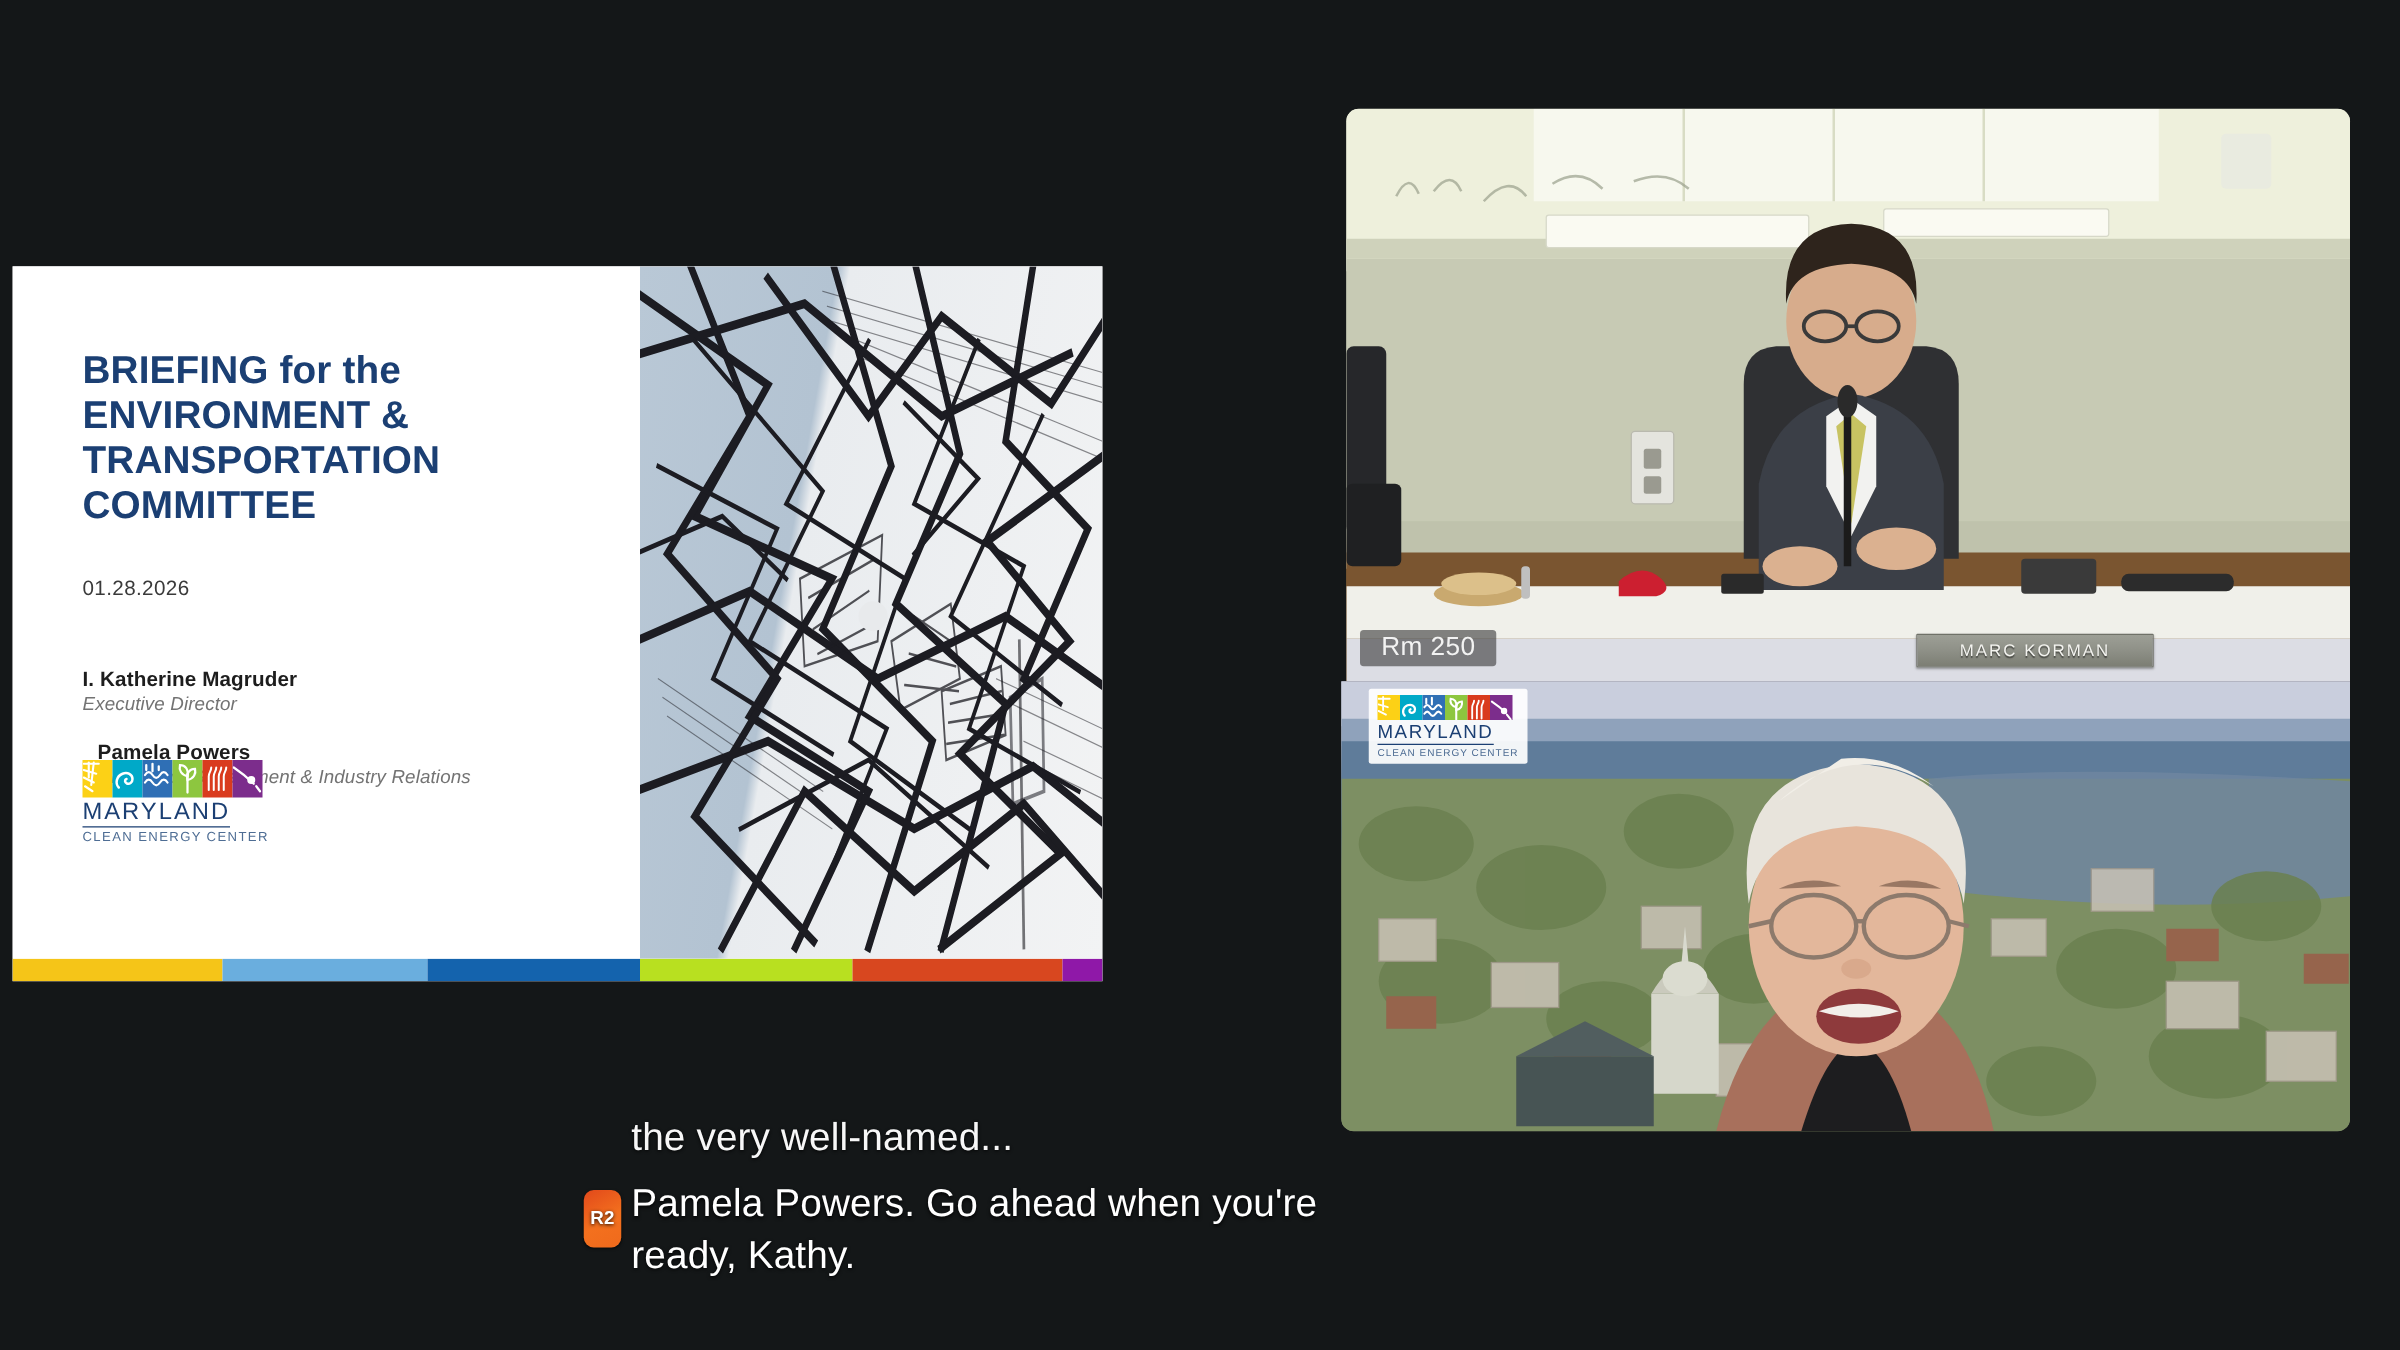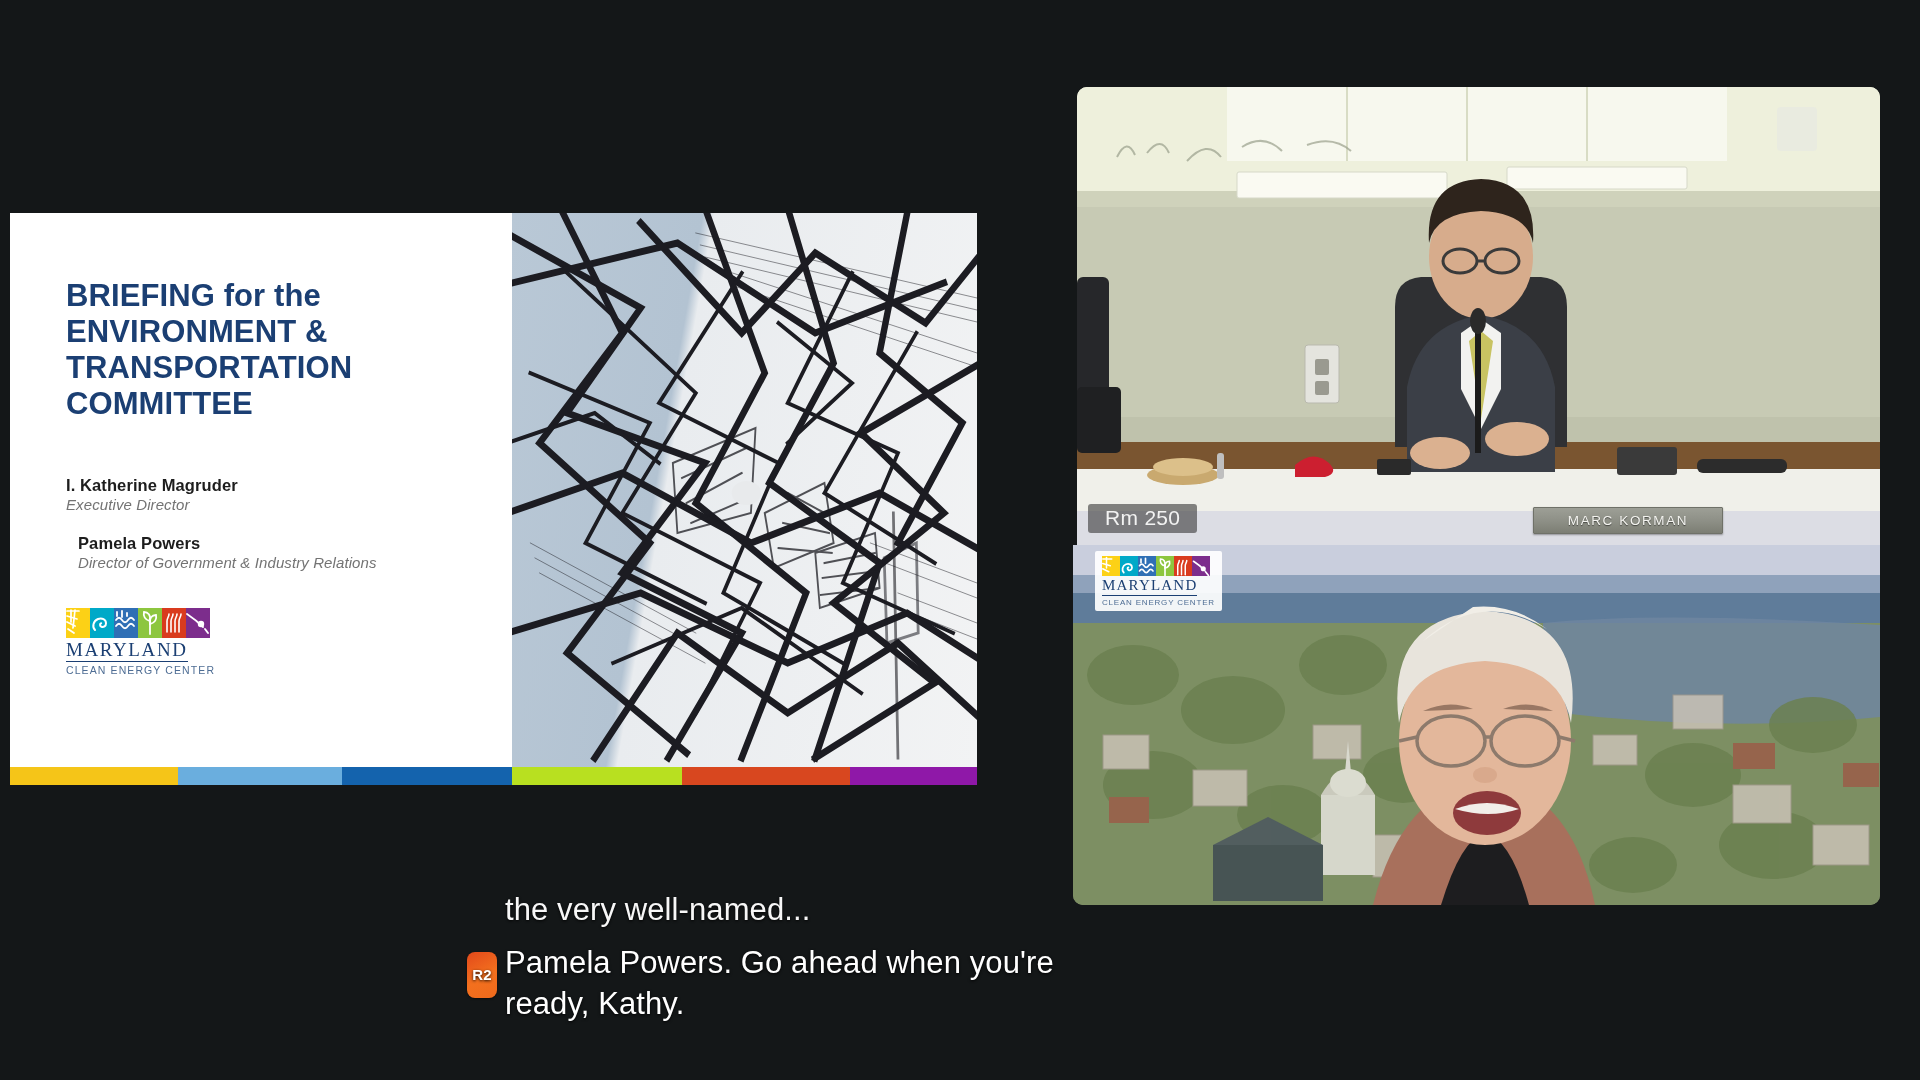--- a/index.html
+++ b/index.html
@@ -8,21 +8,21 @@
   body {
     background:#141718;
     font-family:"Liberation Sans", sans-serif;
     position:relative;
   }
 
   
   #slide {
     position:absolute;
     left:10px; top:213px;
-    width:967px; height:572px;
+    width:872px; height:572px;
     background:#ffffff;
     display:flex;
     flex-direction:column;
     overflow:hidden;
   }
   #slide-body { flex:1; display:flex; position:relative; overflow:hidden; }
 
   
   #slide-text {
     width:502px;
@@ -68,21 +68,21 @@
   .mcec-tile { width:24px; height:30px; position:relative; overflow:hidden; }
   .t-sun   { background:#fcd116; }
   .t-wind  { background:#00a9c8; }
   .t-water { background:#2f6fb5; }
   .t-bio   { background:#8dc63f; }
   .t-geo   { background:#d93b1e; }
   .t-elec  { background:#7c2d8c; }
   .tile-mark { position:absolute; inset:0; }
   .mcec-word {
     color:#1b3f73;
-    font-family:Liberation Serif, serif;
+    font-family:Liberation Sans, sans-serif;
     font-size:19px;
     letter-spacing:1.6px;
     line-height:1.05;
     margin-top:2px;
     border-bottom:1px solid #1b3f73;
     display:inline-block;
     padding-bottom:1px;
   }
   .mcec-sub {
     color:#4e6d94;
@@ -210,20 +210,21 @@
   <div id="slide-body">
 
     <div id="slide-text">
       <div id="slide-title">
         <div>BRIEFING for the</div>
         <div>ENVIRONMENT &amp;</div>
         <div>TRANSPORTATION</div>
         <div>COMMITTEE</div>
       </div>
 
+      <div id="slide-date">01.28.2026</div>
 
       <div class="person" id="person-block-1">
         <div class="person-name">I. Katherine Magruder</div>
         <div class="person-role">Executive Director</div>
       </div>
 
       <div class="person" id="person-block-2">
         <div class="person-name">Pamela Powers</div>
         <div class="person-role">Director of Government &amp; Industry Relations</div>
       </div>

